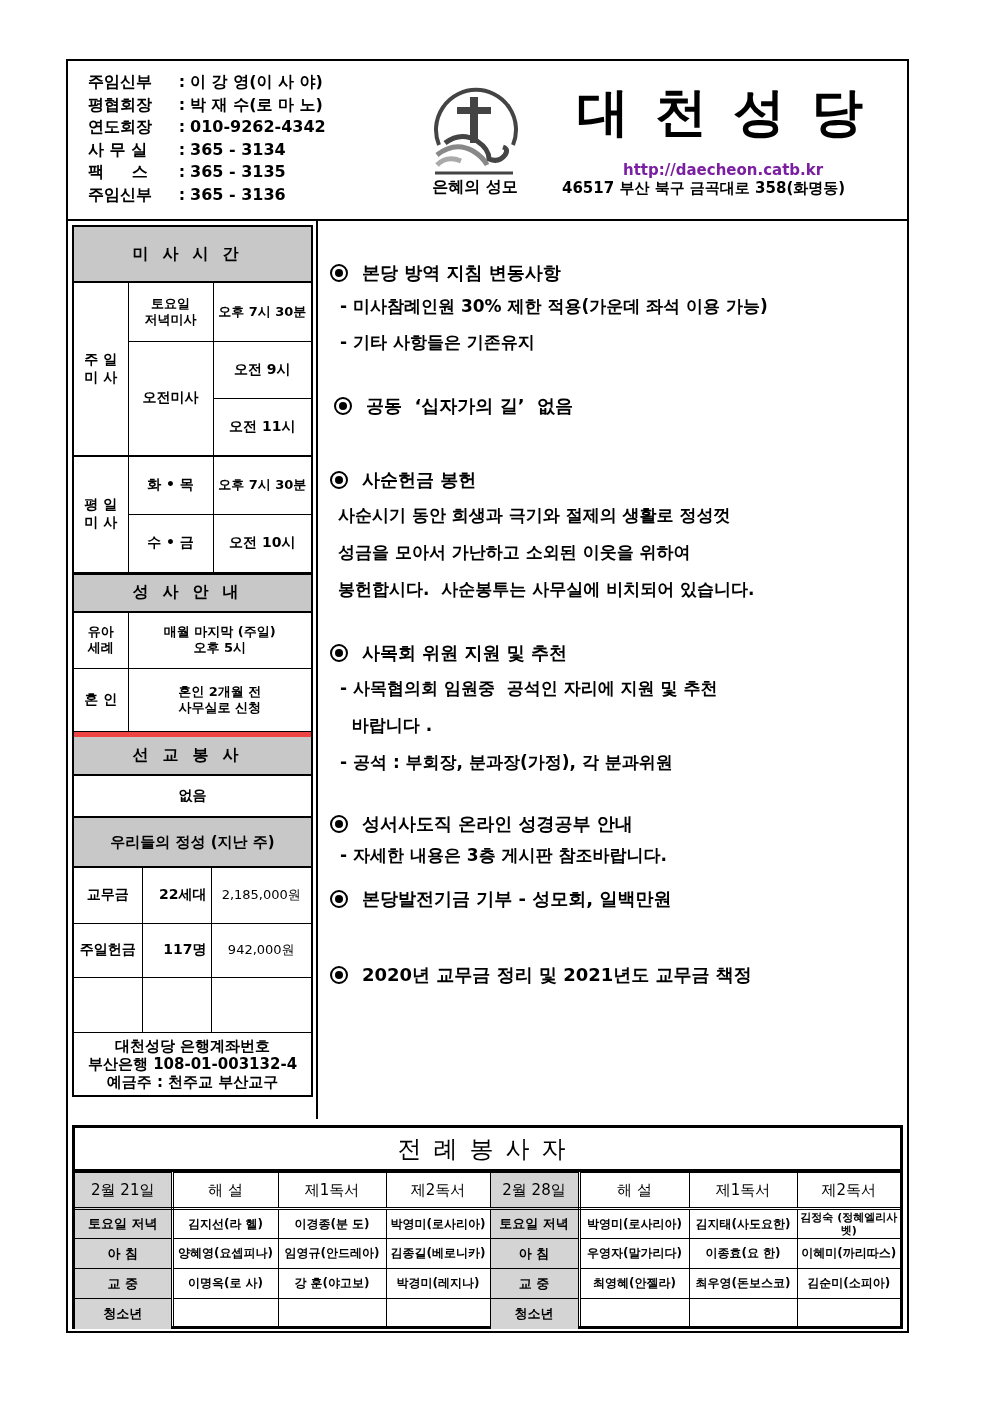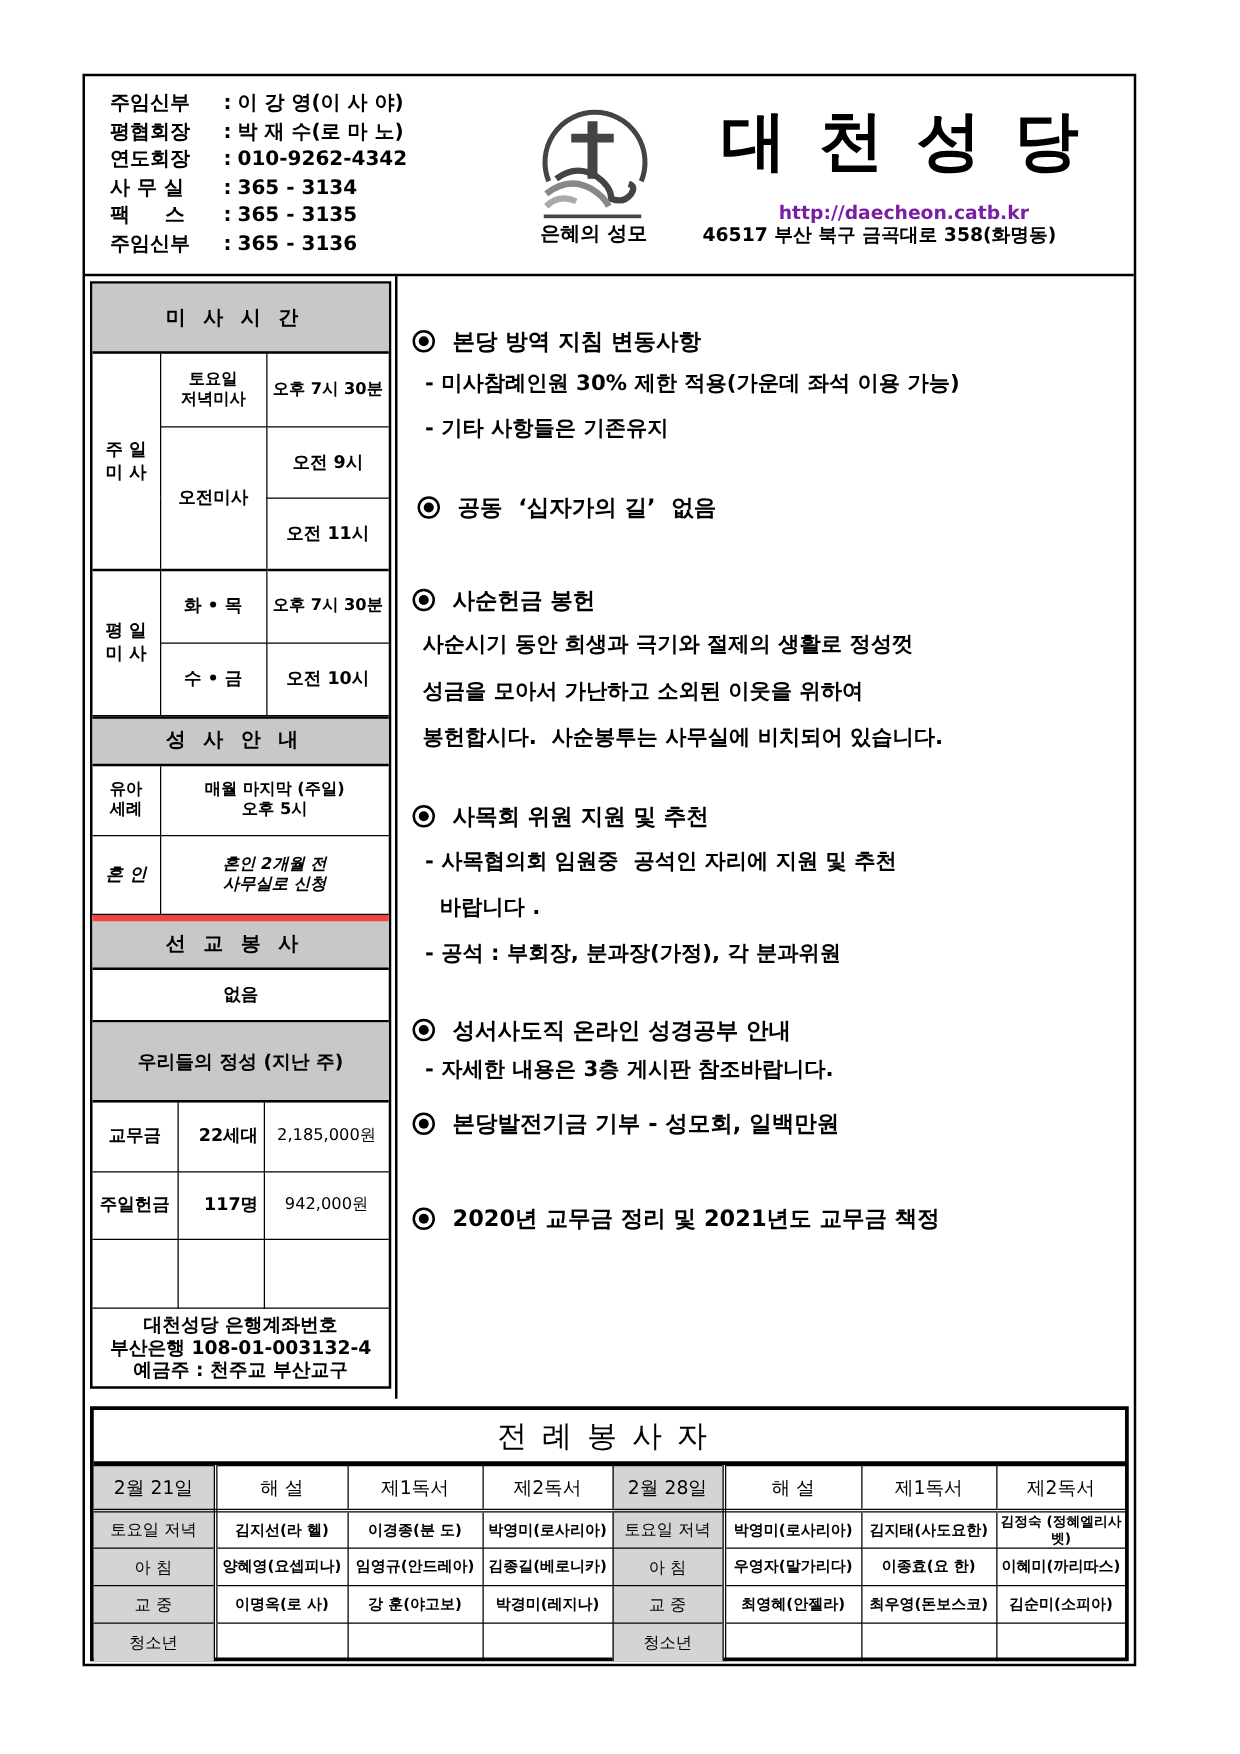--- a/index.html
+++ b/index.html
@@ -38,21 +38,21 @@
   .bullet { display: inline-block; width: 18px; height: 18px; border: 2px solid #000; border-radius: 50%; position: relative; margin-right: 14px; flex-shrink: 0; }
   .bullet::after { content: ""; position: absolute; left: 3px; top: 3px; width: 8px; height: 8px; background: #000; border-radius: 50%; }
   .notice-line { font-size: 17px; font-weight: bold; white-space: pre; }
 
   
   .bottom { position: absolute; left: 4px; top: 1064px; width: 831px; height: 204px; border: 3px solid #000; }
   .bottom-title { height: 44px; border-bottom: 3px solid #000; text-align: center; font-size: 24px; letter-spacing: 12px; line-height: 42px; font-family: "DejaVu Sans", sans-serif; }
   table.serv { width: 100%; border-collapse: collapse; font-size: 12px; font-weight: bold; }
   table.serv td { border: 1px solid #000; text-align: center; vertical-align: middle; height: 30px; }
   table.serv tr.hdr td { height: 36px; font-size: 15px; font-weight: normal; border-bottom: 3px double #000; }
-  table.serv td.gray { background: #d4d4d4; font-size: 13px; font-weight: normal; }
+  table.serv td.gray { background: #d4d4d4; font-size: 13px; font-weight: bold; }
   table.serv tr.hdr td.gray { font-size: 15px; }
   table.serv td.thickR { border-right: 3px double #000; }
   table.serv tr td:first-child { border-left: none; }
   table.serv tr td:last-child { border-right: none; }
   table.serv tr:last-child td { border-bottom: none; }
   .tiny { font-size: 11px; line-height: 13px; }
 </style>
 </head>
 <body>
 
@@ -140,34 +140,34 @@
             <tr style="height:56px;">
           <td class="cell-small">
             <div>유아</div>
             <div>세례</div>
           </td>
           <td class="cell-small">
             <div>매월 마지막 (주일)</div>
             <div>오후 5시</div>
           </td>
         </tr>
-        <tr style="height:63px;font-style:italic;">
+        <tr style="height:63px;">
           <td>혼 인</td>
           <td class="cell-small">
             <div>혼인 2개월 전</div>
             <div>사무실로 신청</div>
           </td>
         </tr>
       </tbody>
         </table>
 
       <div class="sec-head" style="height:44px; border-top:5px solid #ef4444;">선교봉사</div>
       <div style="height:42px; display:flex; align-items:center; justify-content:center; font-size:14px; font-weight:bold; border-bottom:2px solid #000;">없음</div>
 
-      <div class="sec-head" style="height:64px; letter-spacing:0; font-size:15px;">우리들의 정성 (지난 주)</div>
+      <div class="sec-head" style="height:50px; letter-spacing:0; font-size:15px;">우리들의 정성 (지난 주)</div>
       <table class="mass noborder-top">
         <colgroup>
             <col style="width:68px">
             <col style="width:69px">
             <col>
           </colgroup>
         <tbody>
             <tr style="height:55px;">
           <td>교무금</td>
           <td style="text-align:right; padding-right:4px;">22세대</td>

